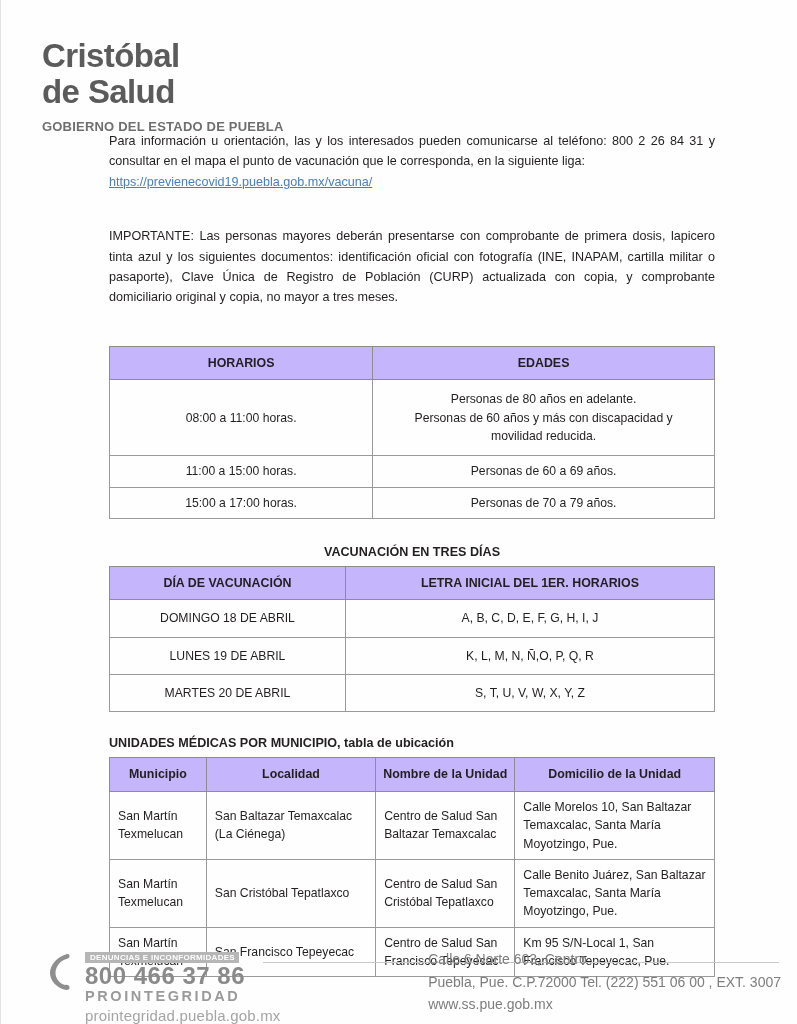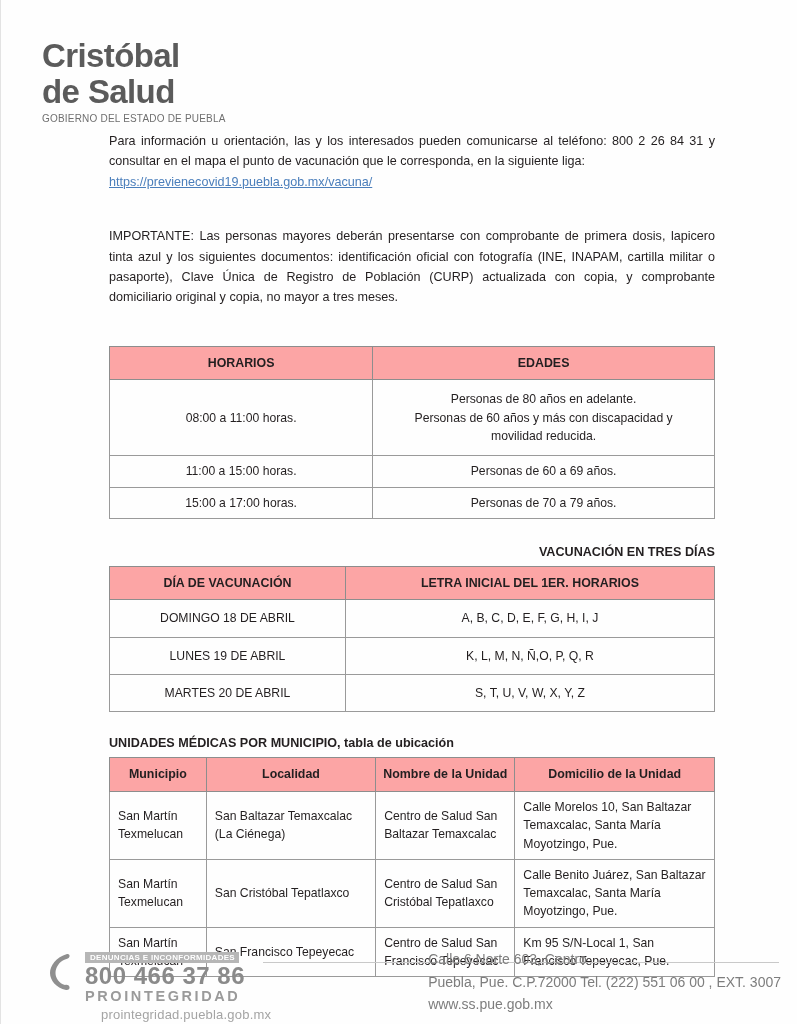--- a/index.html
+++ b/index.html
@@ -29,23 +29,23 @@
     padding: 38px 0 0 41px;
   }
   .brand-line1, .brand-line2 {
     font-weight: bold;
     font-size: 33px;
     line-height: 1.08;
     letter-spacing: -0.6px;
     color: #5b5b5b;
   }
   .brand-sub {
-    margin-top: 4px;
-    font-size: 10px;
-    font-weight: normal;
+    margin-top: 10px;
+    font-size: 13px;
+    font-weight: bold;
     letter-spacing: 0.2px;
     color: #6f6f6f;
   }
 
   
   .content {
     position: absolute;
     left: 108px;
     top: 131px;
     width: 606px;
@@ -70,36 +70,36 @@
     table-layout: fixed;
     font-size: 12.2px;
   }
   table.doc th, table.doc td {
     border: 1px solid #9a9a9a;
     padding: 6px 8px;
     vertical-align: middle;
     line-height: 1.5;
   }
   table.doc th {
-    background: #fca5a5;
+    background: #c4b5fd;
     font-weight: bold;
     text-align: center;
     font-size: 12.4px;
     padding: 7px 6px;
     border-color: #8d8d8d;
   }
   td.c { text-align: center; }
   td.l { text-align: left; }
 
   .section-title {
     font-weight: bold;
     font-size: 12.6px;
     margin: 0 0 7px 0;
   }
-  .section-title.center { text-align: right; }
+  .section-title.center { text-align: center; }
 
   
   .footer {
     position: absolute;
     left: 0; right: 0;
     bottom: 6px;
     height: 78px;
   }
   .footer-left {
     position: absolute;
@@ -134,25 +134,24 @@
     line-height: 1.02;
   }
   .prointegridad {
     font-size: 14.5px;
     font-weight: bold;
     letter-spacing: 2.6px;
     color: #9a9a9a;
     line-height: 1.15;
   }
   .prosite {
-    font-size: 13px;
+    font-size: 15px;
     color: #a4a4a4;
     letter-spacing: 0.2px;
     margin-top: 2px;
-    margin-left: 16px;
   }
   .footer-rule {
     position: absolute;
     left: 262px;
     right: 18px;
     top: 22px;
     height: 1px;
     background: #c9c9c9;
   }
   .footer-right {

